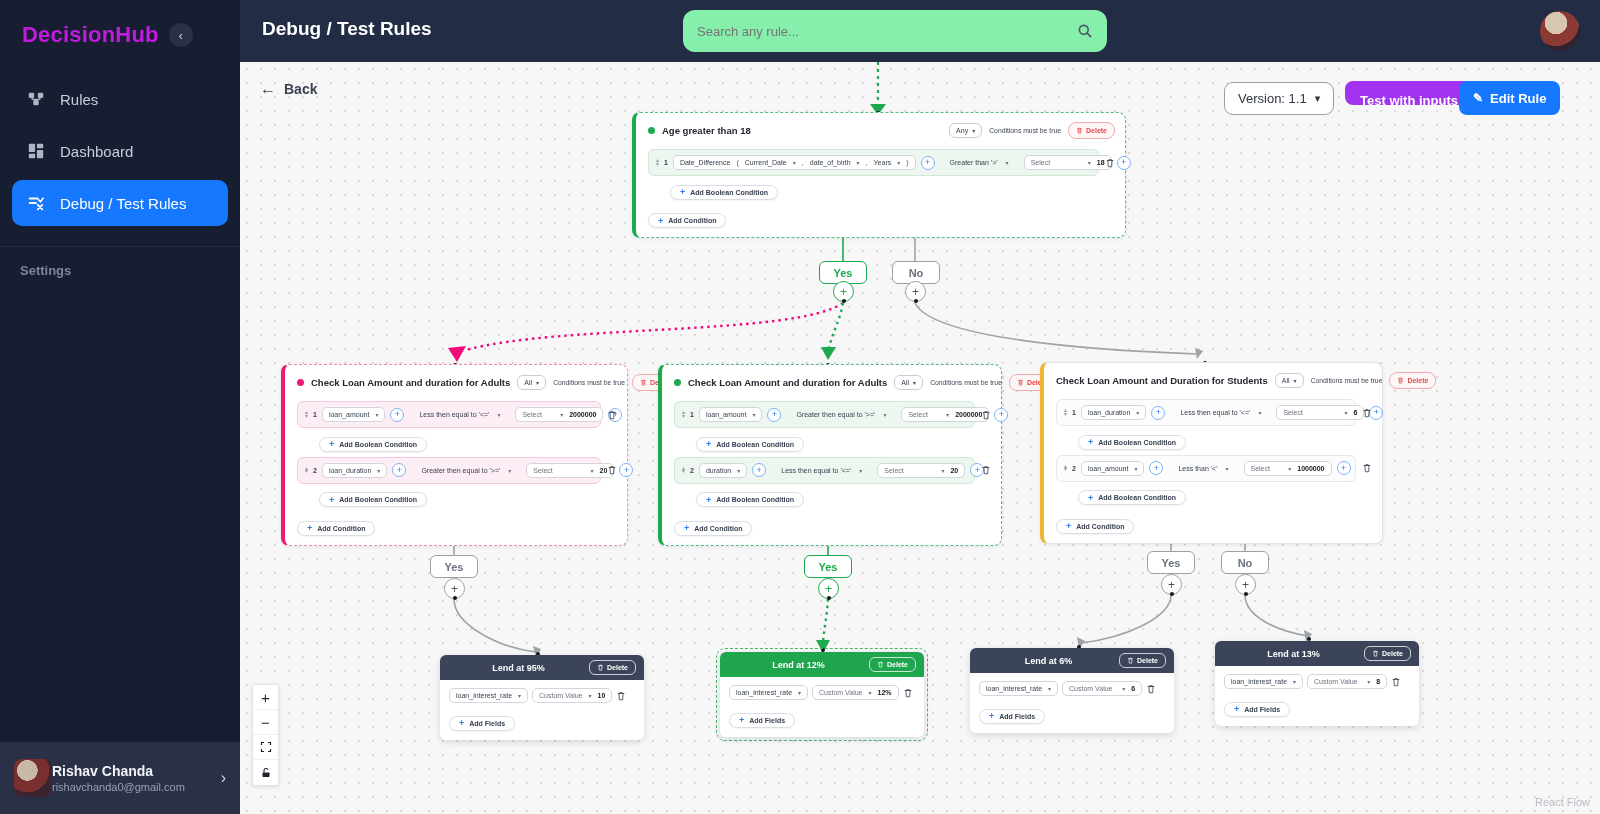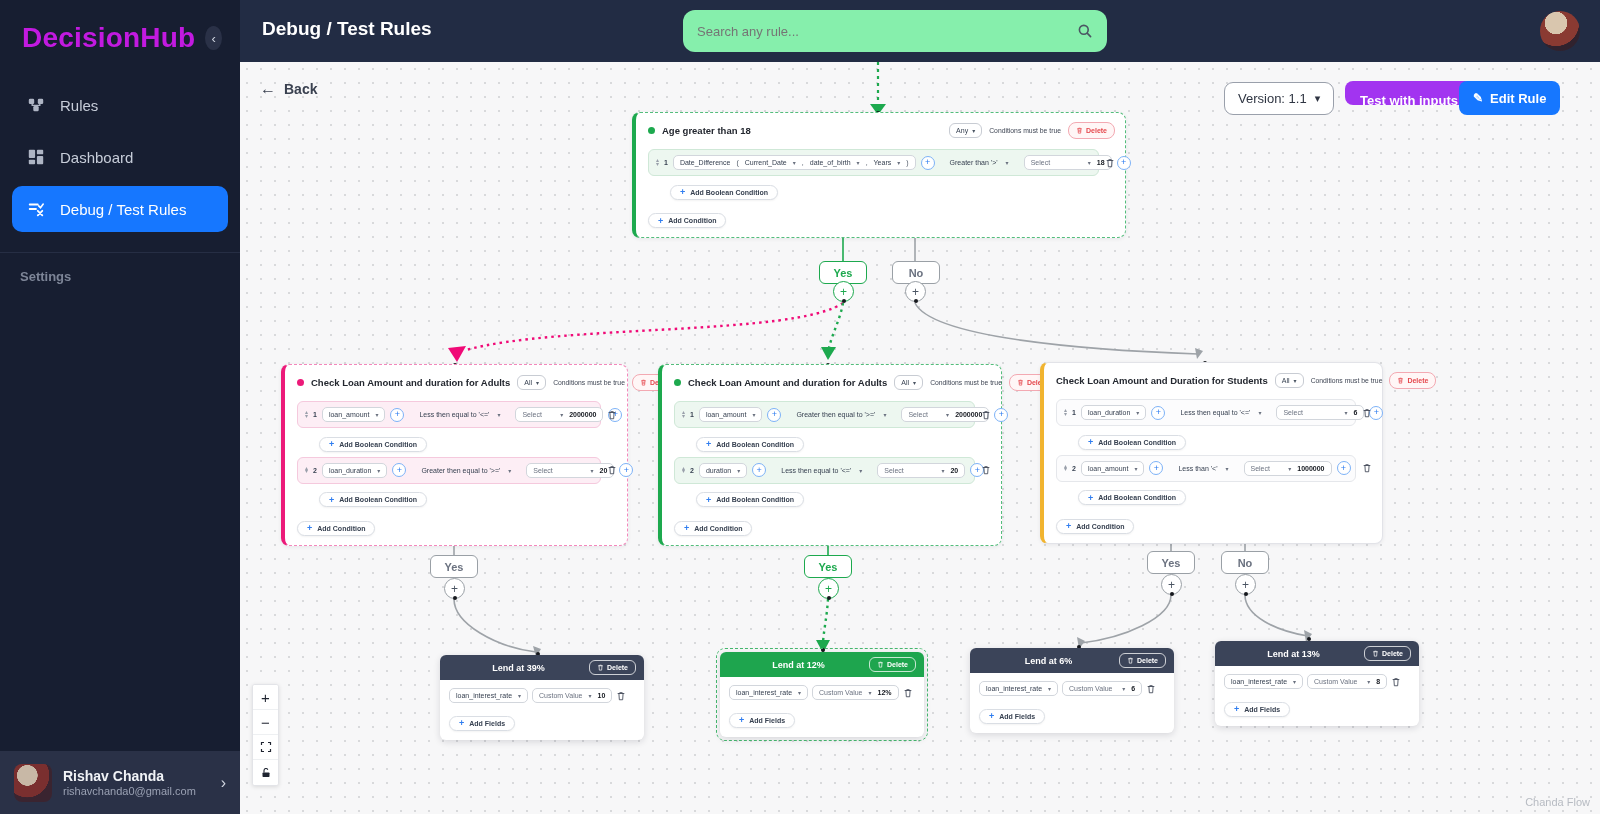--- a/index.html
+++ b/index.html
@@ -1,33 +1,33 @@
 <!DOCTYPE html>
 <html><head>
 <meta charset="utf-8">
 <style>
   * { margin:0; padding:0; box-sizing:border-box; font-family:"Liberation Sans", sans-serif; }
   html,body { width:1600px; height:814px; overflow:hidden; background:#f7f7f8; }
 
   
   .sidebar { position:absolute; left:0; top:0; bottom:0; width:240px; background:#171e31; z-index:10; }
   .logo-row { display:flex; align-items:center; gap:10px; padding:22px 18px 10px 22px; }
-  .logo { font-size:28px; font-weight:800; color:#c21ae0; letter-spacing:.2px; }
+  .logo { font-size:22px; font-weight:800; color:#c21ae0; letter-spacing:.2px; }
   .collapse-btn { width:24px; height:24px; border-radius:50%; background:#2a3147; color:#cfd4df; border:none;
     display:flex; align-items:center; justify-content:center; font-size:13px; cursor:pointer; }
   .menu { padding:18px 12px 0; display:flex; flex-direction:column; gap:6px; }
   .menu-item { display:flex; align-items:center; gap:14px; height:46px; padding:0 14px; border-radius:10px;
     color:#c7cdd9; font-size:15px; font-weight:500; cursor:pointer; }
   .menu-item .mi-icon { width:20px; height:20px; display:flex; align-items:center; justify-content:center; color:#aeb5c4; }
   .menu-item.active { background:#1677ff; color:#fff; }
   .menu-item.active .mi-icon { color:#fff; }
   .side-divider { border-top:1px solid #262e44; margin:20px 0 16px; }
   .section-heading { padding:0 20px 6px; font-size:13px; font-weight:700; color:#7d8597; }
-  .user-card { position:absolute; left:0; right:0; bottom:0; height:63px; background:#2a3147;
-    display:flex; align-items:center; gap:11px; padding:0 14px; }
+  .user-card { position:absolute; left:0; right:0; bottom:0; height:72px; background:#2a3147;
+    display:flex; align-items:center; padding:0 14px; }
   .user-avatar { width:38px; height:38px; border-radius:8px; flex:none;
     background:radial-gradient(circle at 35% 30%, #c8b8a6 0 28%, #7a2f2f 29% 60%, #3a2430 61%); }
   .user-name { font-size:14px; font-weight:600; color:#f1f3f7; line-height:1.25; }
   .user-email { font-size:11px; color:#9aa1b3; }
   .user-chevron { margin-left:auto; color:#cfd4df; font-size:16px; background:none; border:none; cursor:pointer; }
 
   
   .topbar { position:absolute; left:240px; top:0; width:1360px; height:62px; background:#222c44; z-index:9; }
   .page-title { position:absolute; left:22px; top:18px; font-size:19px; font-weight:700; color:#fff; }
   .search-box { position:absolute; left:443px; top:10px; width:424px; height:42px; background:#86efac;
@@ -610,21 +610,21 @@
       <span>Yes</span>
     </div>
   <button class="plus-node b-gray" style="left:921px; top:512px;"></button>
   <div class="branch b-gray" style="left:981px; top:489px;">
       <span>No</span>
     </div>
   <button class="plus-node b-gray" style="left:995px; top:512px;"></button>
 
   <div class="out-node" style="left:200px; top:593px;">
     <div class="out-header h-dark">
-      <span class="out-title">Lend at 39%</span>
+      <span class="out-title">Lend at 95%</span>
       <button class="out-del">
         <svg width="7" height="9" viewBox="0 0 24 24" fill="none" stroke="currentColor" stroke-width="2.4">
             <path d="M4 6h16M9 6V4h6v2M7 6l1 15h8l1-15"></path>
           </svg>
         <span>Delete</span>
       </button>
     </div>
     <div class="out-body">
       <div class="out-row">
         <div class="sel">
@@ -762,14 +762,14 @@
         </svg>
     </button>
     <button class="rf-btn">
       <svg viewBox="0 0 24 24" fill="none" stroke="currentColor" stroke-width="2.2">
           <rect x="5" y="11" width="14" height="9" rx="1.5" fill="currentColor" stroke="none"></rect>
           <path d="M8 11V7a4 4 0 0 1 7.6-1.7"></path>
         </svg>
     </button>
   </div>
 
-  <div class="rf-attribution">Chanda Flow</div>
+  <div class="rf-attribution">React Flow</div>
 </div>
 
 </body></html>

